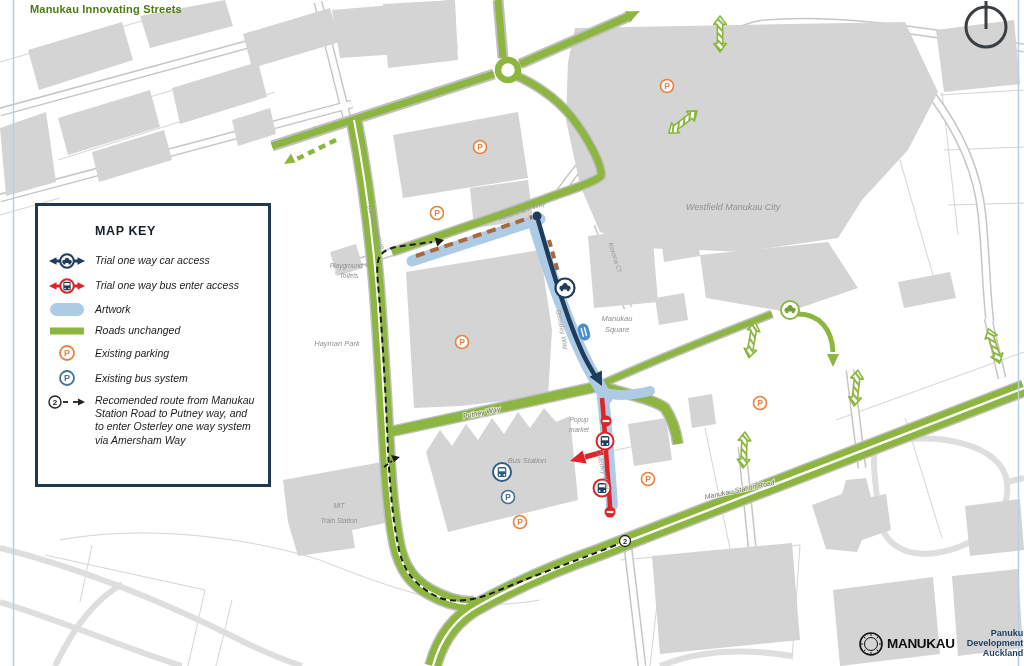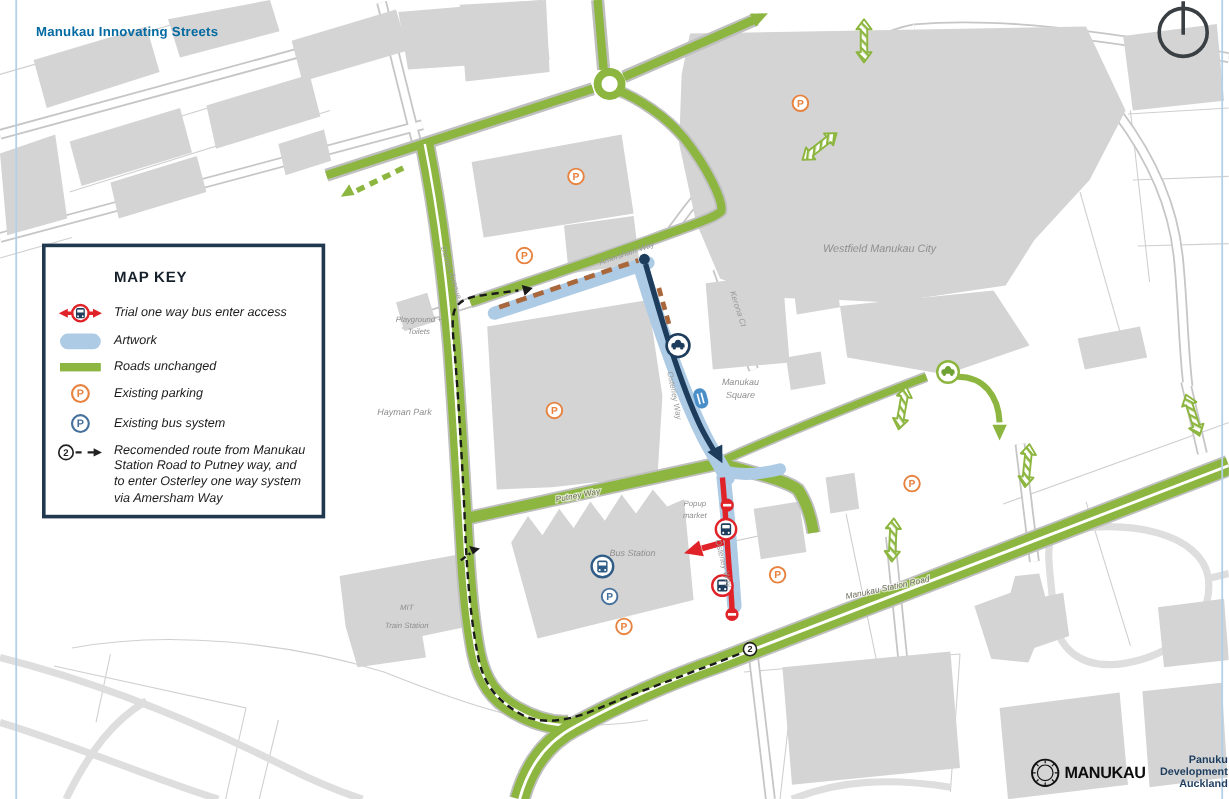--- a/index.html
+++ b/index.html
@@ -1,24 +1,24 @@
 <!DOCTYPE html>
 <html><head>
 <meta charset="utf-8">
 <style>
   html,body{margin:0;padding:0;}
   body{width:1024px;height:666px;position:relative;overflow:hidden;background:#ffffff;
        font-family:"Liberation Sans",sans-serif;}
   #stage{position:absolute;inset:0;width:1024px;height:666px;}
   
-  .hdr{position:absolute;left:30px;top:21px;z-index:30;color:#0369a1;}
+  .hdr{position:absolute;left:30px;top:3px;z-index:30;color:#4d7c0f;}
   .hdr .sub{font-size:11px;font-weight:700;letter-spacing:.2px;}
   .hdr .ttl{font-size:27px;font-weight:400;letter-spacing:1.5px;margin-top:1px;}
   
-  .legend{position:absolute;left:35px;top:203px;width:236px;height:229px;z-index:25;
+  .legend{position:absolute;left:35px;top:203px;width:236px;height:284px;z-index:25;
           background:#fff;border:3px solid #21394f;box-sizing:border-box;padding:18px 10px 10px 8px;}
   .legend .ktitle{font-size:12.5px;font-weight:700;color:#16202b;letter-spacing:.6px;margin:0 0 14px 49px;}
   .lrow{display:flex;align-items:center;margin-bottom:7px;}
   .lrow.start{align-items:flex-start;}
   .lic{width:42px;flex:none;display:flex;justify-content:center;align-items:center;}
   .llab{font-size:10.5px;font-style:italic;color:#1c1c1c;margin-left:7px;line-height:1.25;}
   
   .logos{position:absolute;left:858px;top:629px;z-index:30;display:flex;align-items:center;gap:12px;}
   .mklogo{display:flex;align-items:center;gap:3px;}
   .mklogo .word{font-size:13.5px;font-weight:800;color:#0d0d0d;letter-spacing:-.3px;}
@@ -330,20 +330,33 @@
   <line x1="1018.5" y1="0" x2="1018.5" y2="666" stroke="#b5d0e6" stroke-width="1.5"></line>
 </svg>
 
 <div class="hdr">
   <div class="sub">Manukau Innovating Streets</div>
 </div>
 
 <div class="legend">
   <div class="ktitle">MAP KEY</div>
 
+  <div class="lrow">
+    <span class="lic">
+      <svg width="40" height="18" viewBox="0 0 40 18">
+        <line x1="8" y1="9" x2="13" y2="9" stroke="#1e3c5c" stroke-width="3"></line>
+        <polygon points="2,9 9.5,5.2 9.5,12.8" fill="#1e3c5c"></polygon>
+        <circle cx="20" cy="9" r="6.8" fill="#fff" stroke="#1e3c5c" stroke-width="2"></circle>
+        <use href="#car" x="20" y="9.8" color="#1e3c5c" transform="translate(20,9.8) scale(0.85) translate(-20,-9.8)"></use>
+        <line x1="27" y1="9" x2="32" y2="9" stroke="#1e3c5c" stroke-width="3"></line>
+        <polygon points="38,9 30.5,5.2 30.5,12.8" fill="#1e3c5c"></polygon>
+      </svg>
+    </span>
+    <span class="llab">Trial one way car access</span>
+  </div>
 
   <div class="lrow">
     <span class="lic">
       <svg width="40" height="18" viewBox="0 0 40 18">
         <line x1="8" y1="9" x2="13" y2="9" stroke="#e02328" stroke-width="3"></line>
         <polygon points="2,9 9.5,5.2 9.5,12.8" fill="#e02328"></polygon>
         <circle cx="20" cy="9" r="6.8" fill="#fff" stroke="#e02328" stroke-width="2"></circle>
         <use href="#bus" transform="translate(20,9) scale(0.85)" color="#1e3c5c"></use>
         <line x1="27" y1="9" x2="32" y2="9" stroke="#e02328" stroke-width="3"></line>
         <polygon points="38,9 30.5,5.2 30.5,12.8" fill="#e02328"></polygon>

